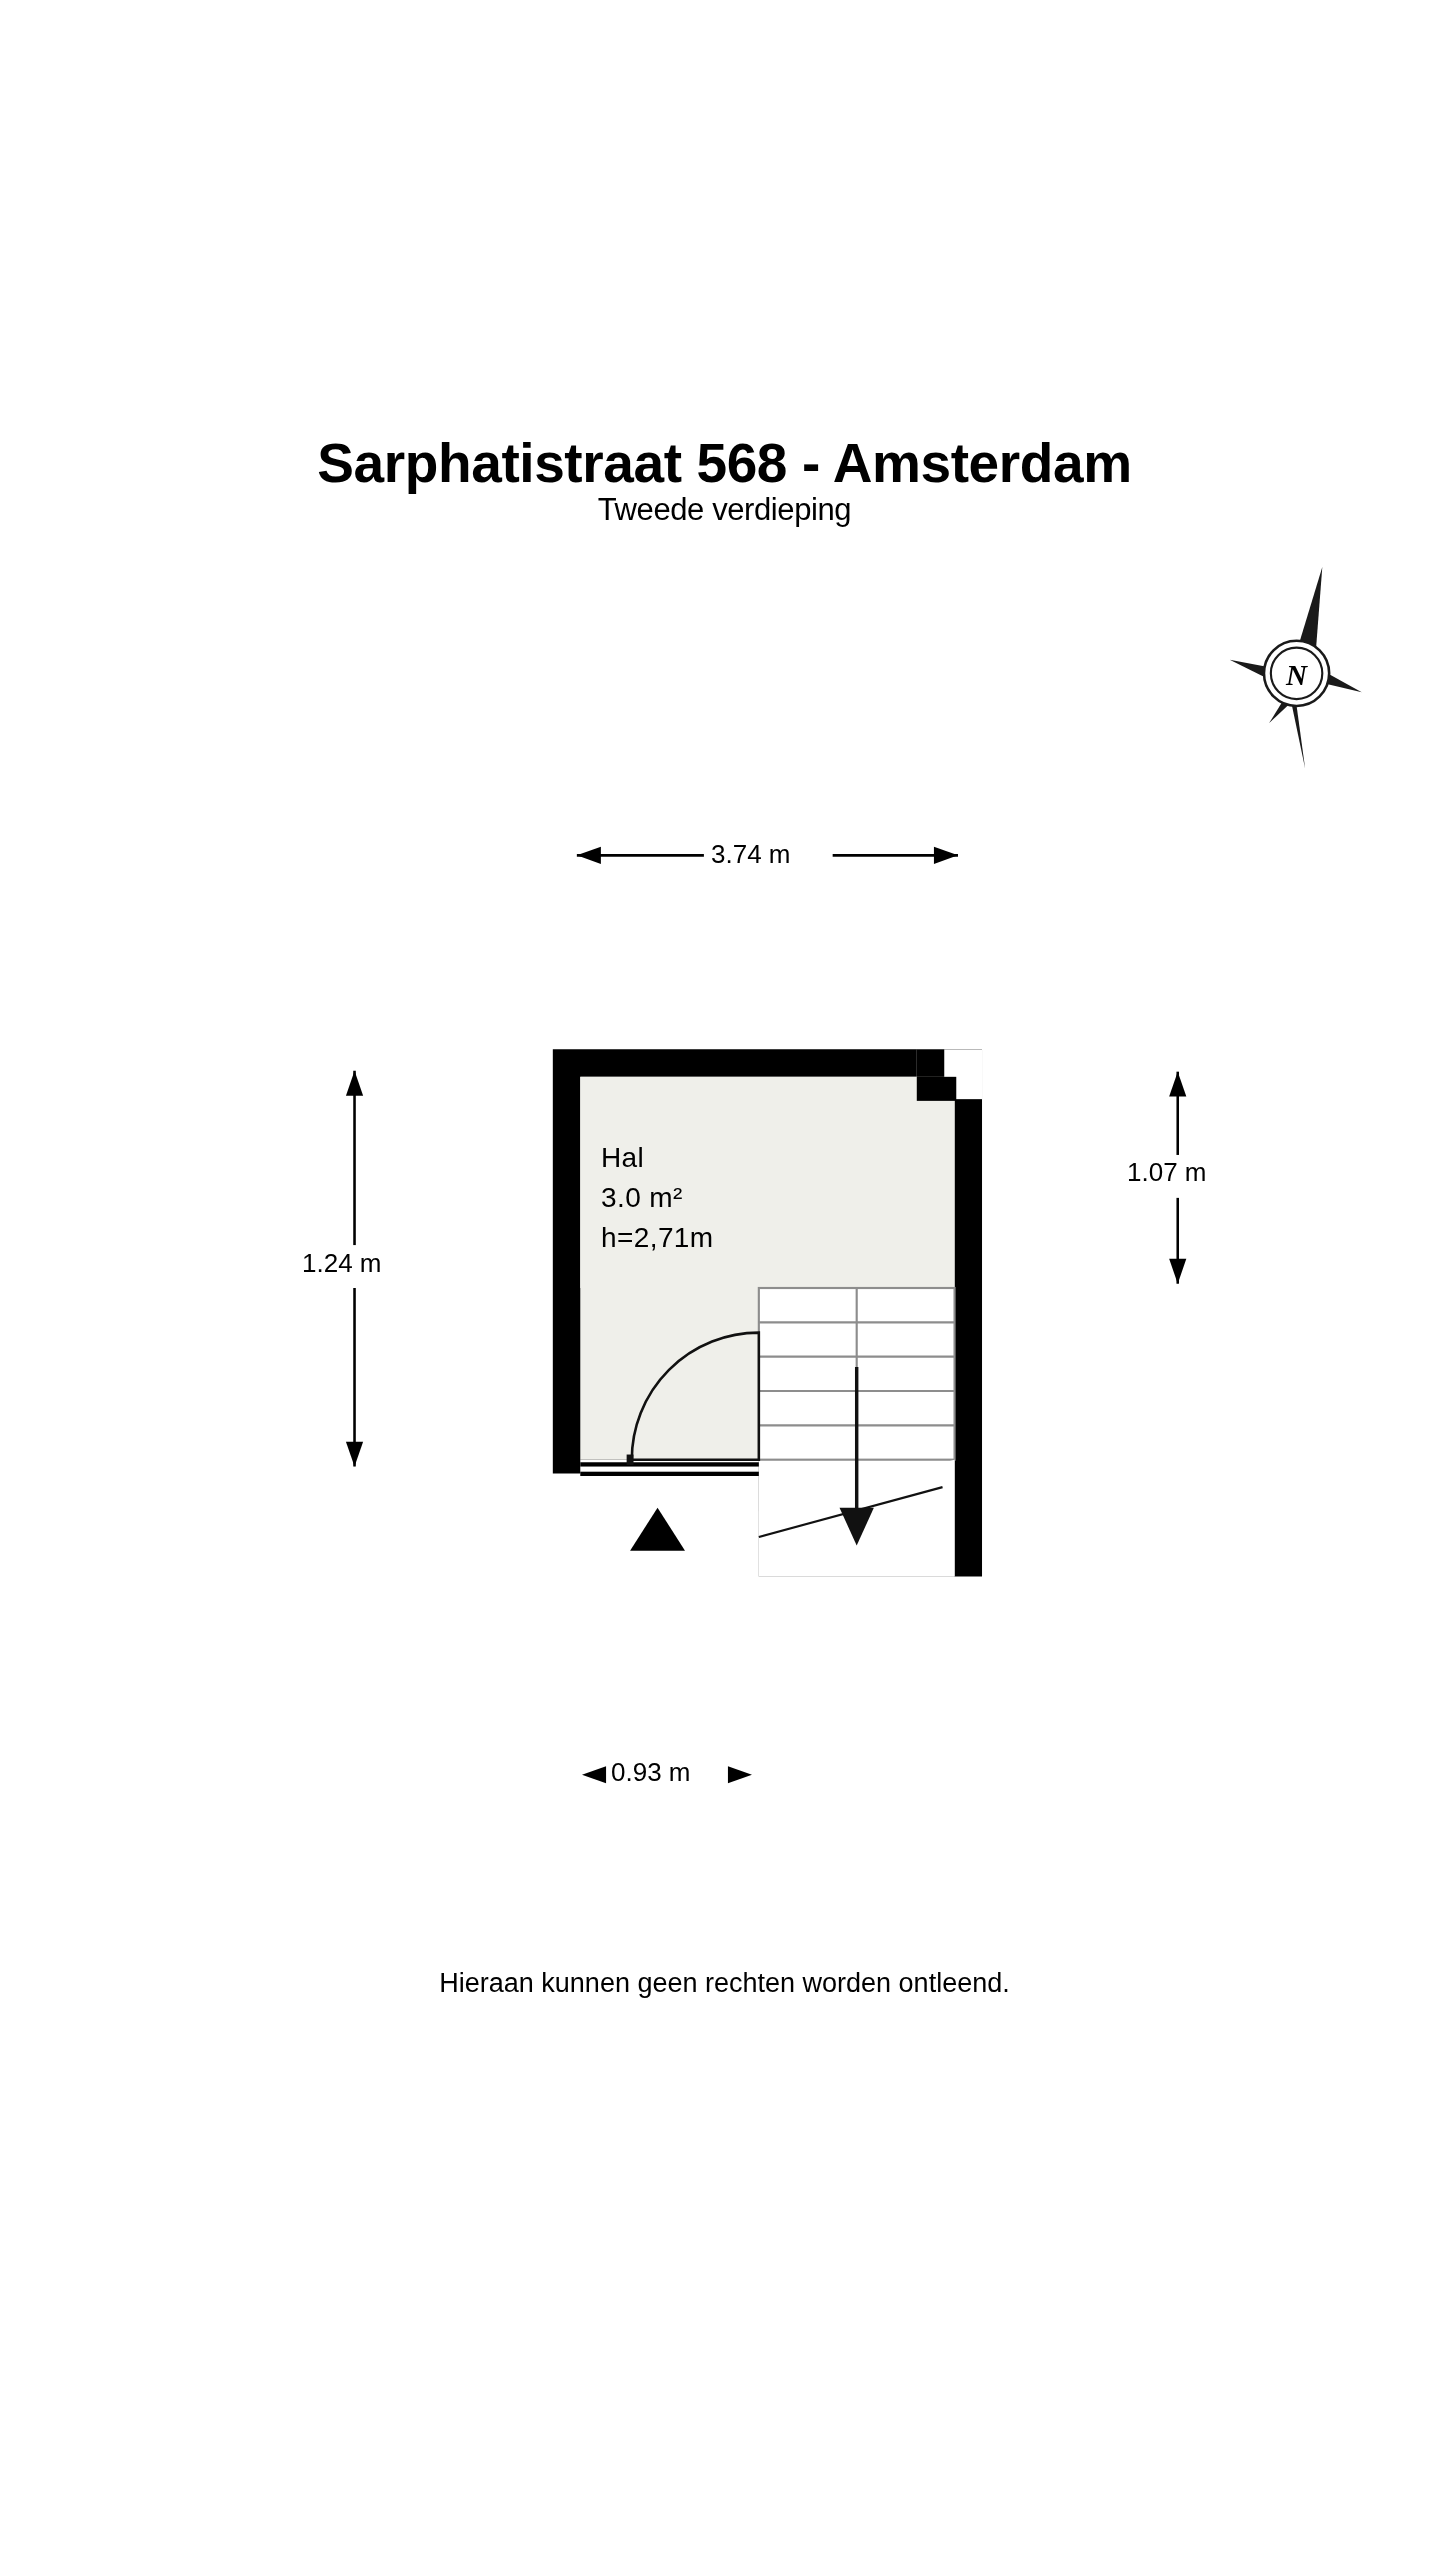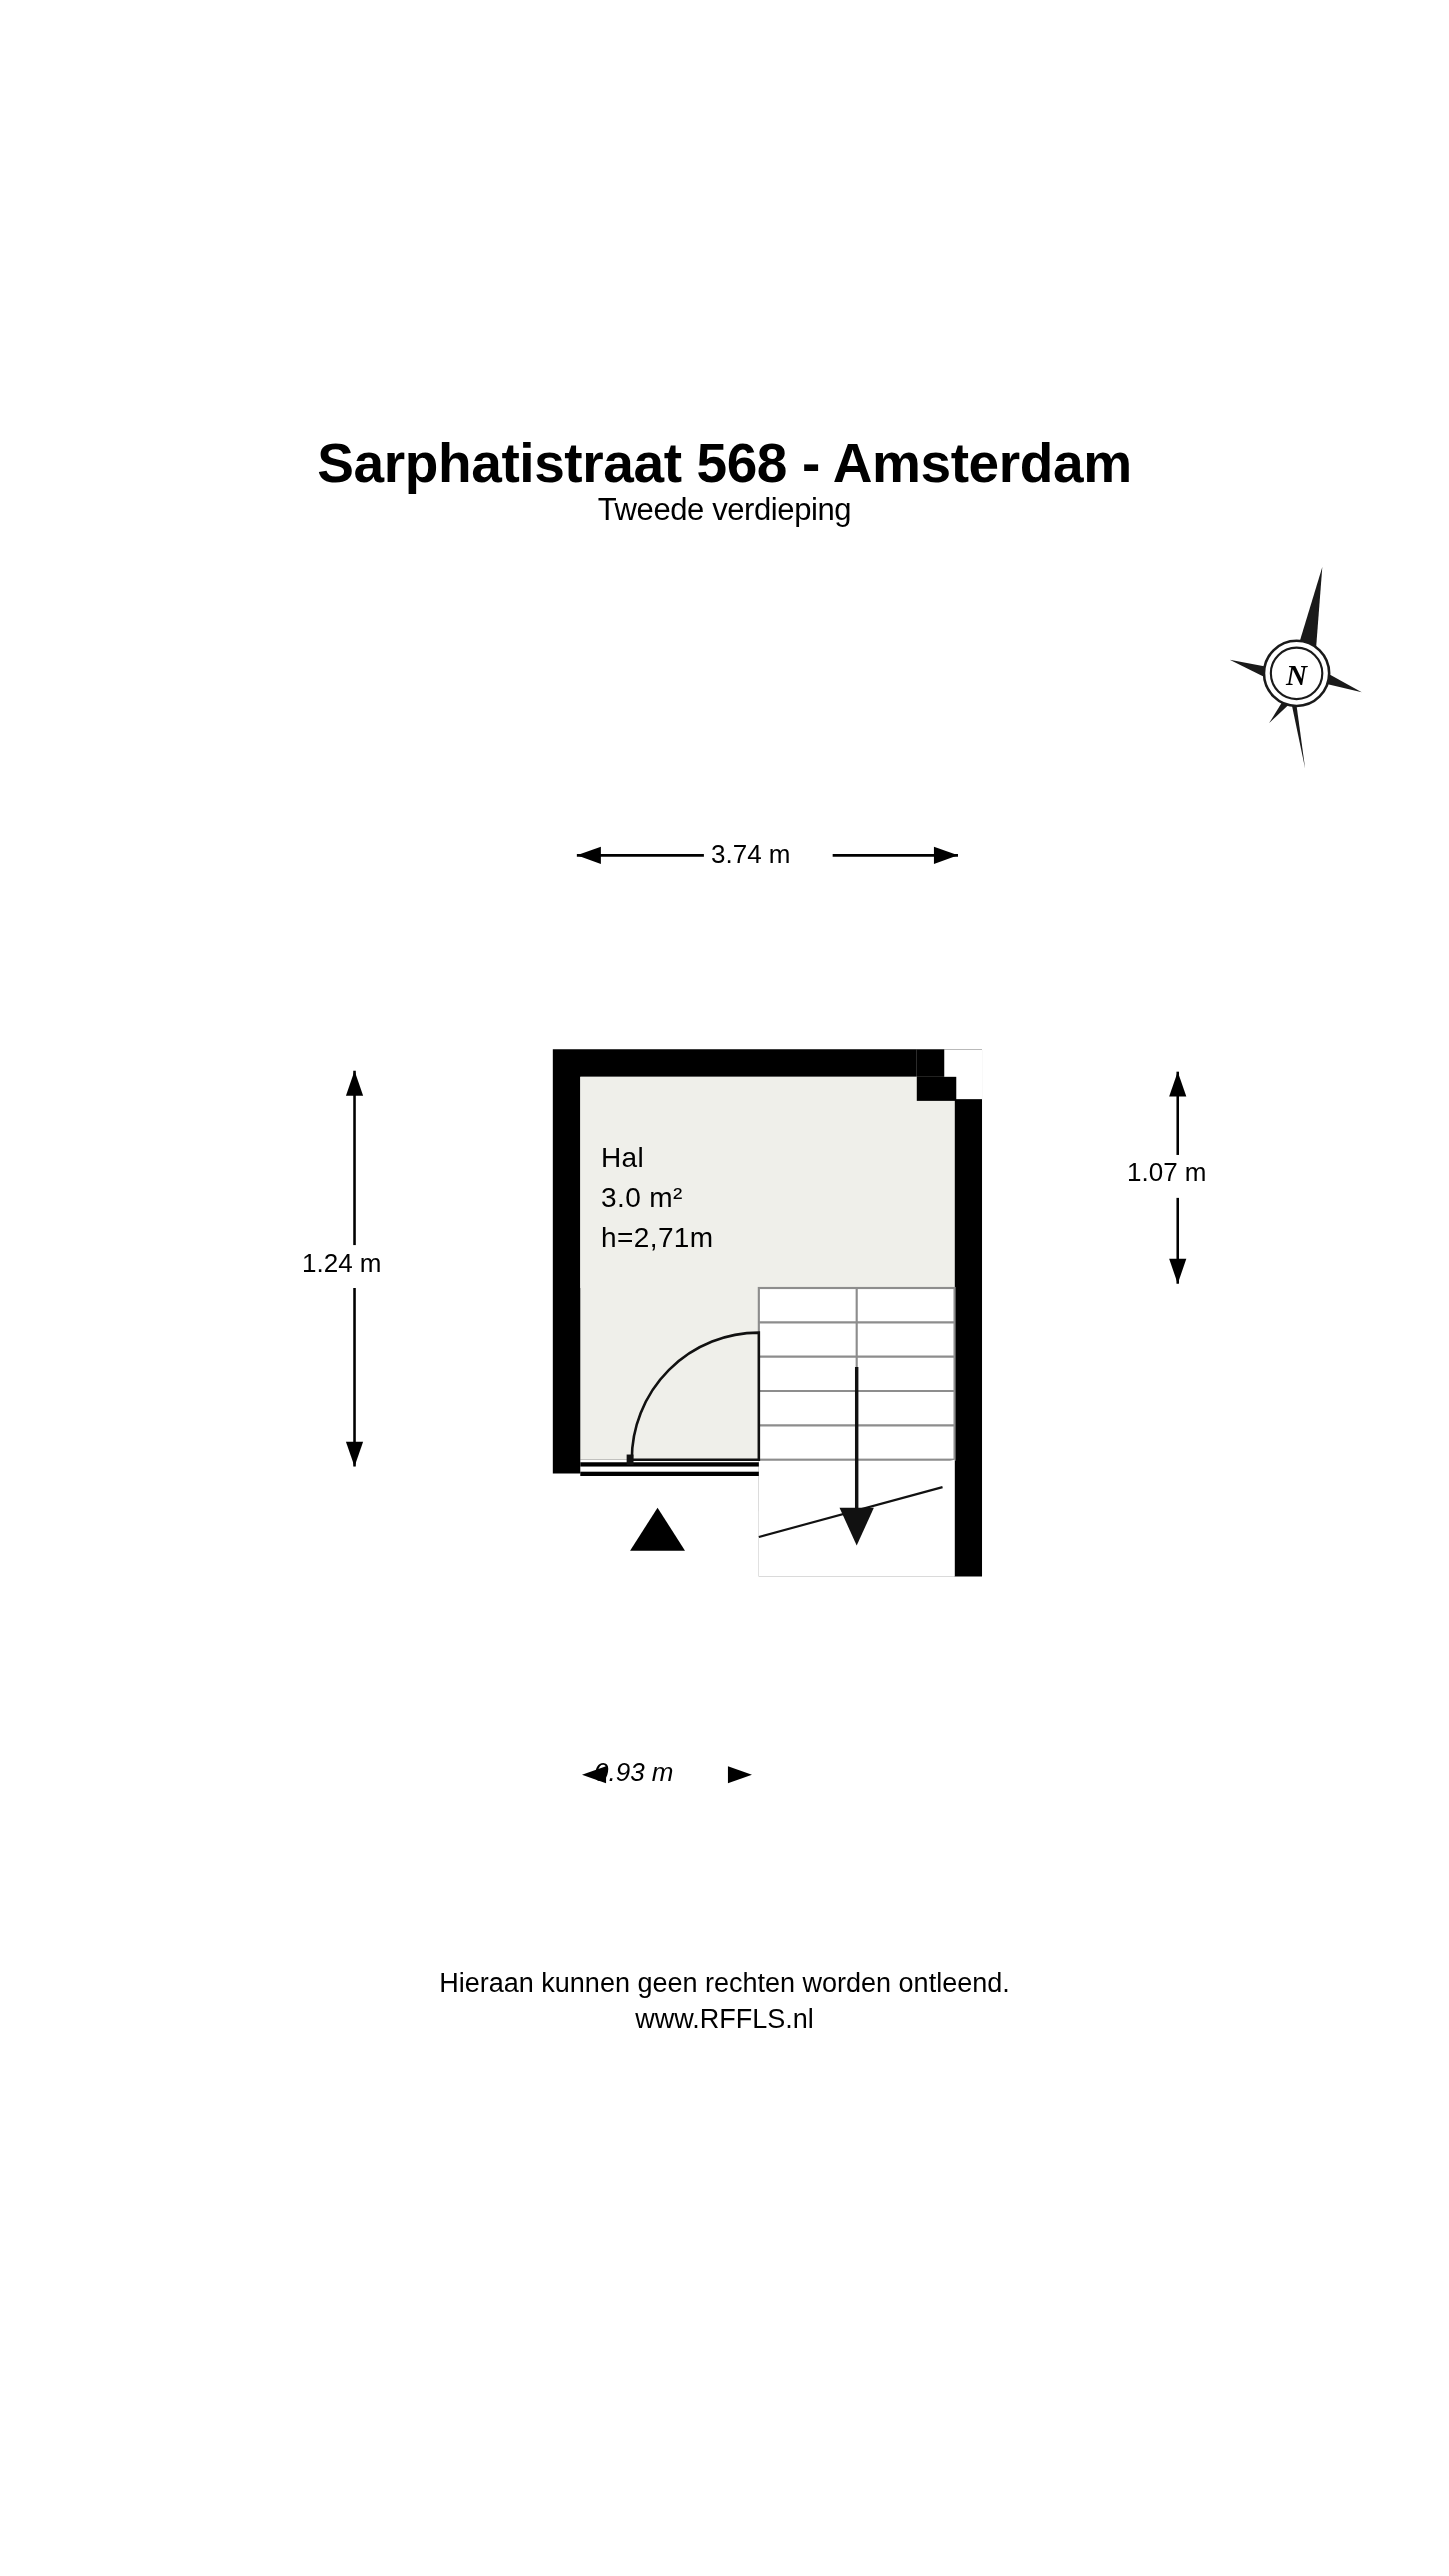--- a/index.html
+++ b/index.html
@@ -210,19 +210,18 @@
   <div class="ar">3.0  m²</div>
   <div class="ht">h=2,71m</div>
 </div>
 
 <div class="dim-label" style="left:711px; top:839px;">3.74 m</div>
 
 <div class="dim-label" style="left:302px; top:1248px;">1.24 m</div>
 
 <div class="dim-label" style="left:1127px; top:1157px;">1.07 m</div>
 
-<div class="dim-label" style="left:594px; top:1757px;font-style:italic;">0.93 m</div>
+<div class="dim-label" style="left:611px; top:1757px;">0.93 m</div>
 
 <div id="footer">
   <div class="nowrap">Hieraan kunnen geen rechten worden ontleend.</div>
-  <div class="nowrap">www.RFFLS.nl</div>
 </div>
 
 
 </body></html>

